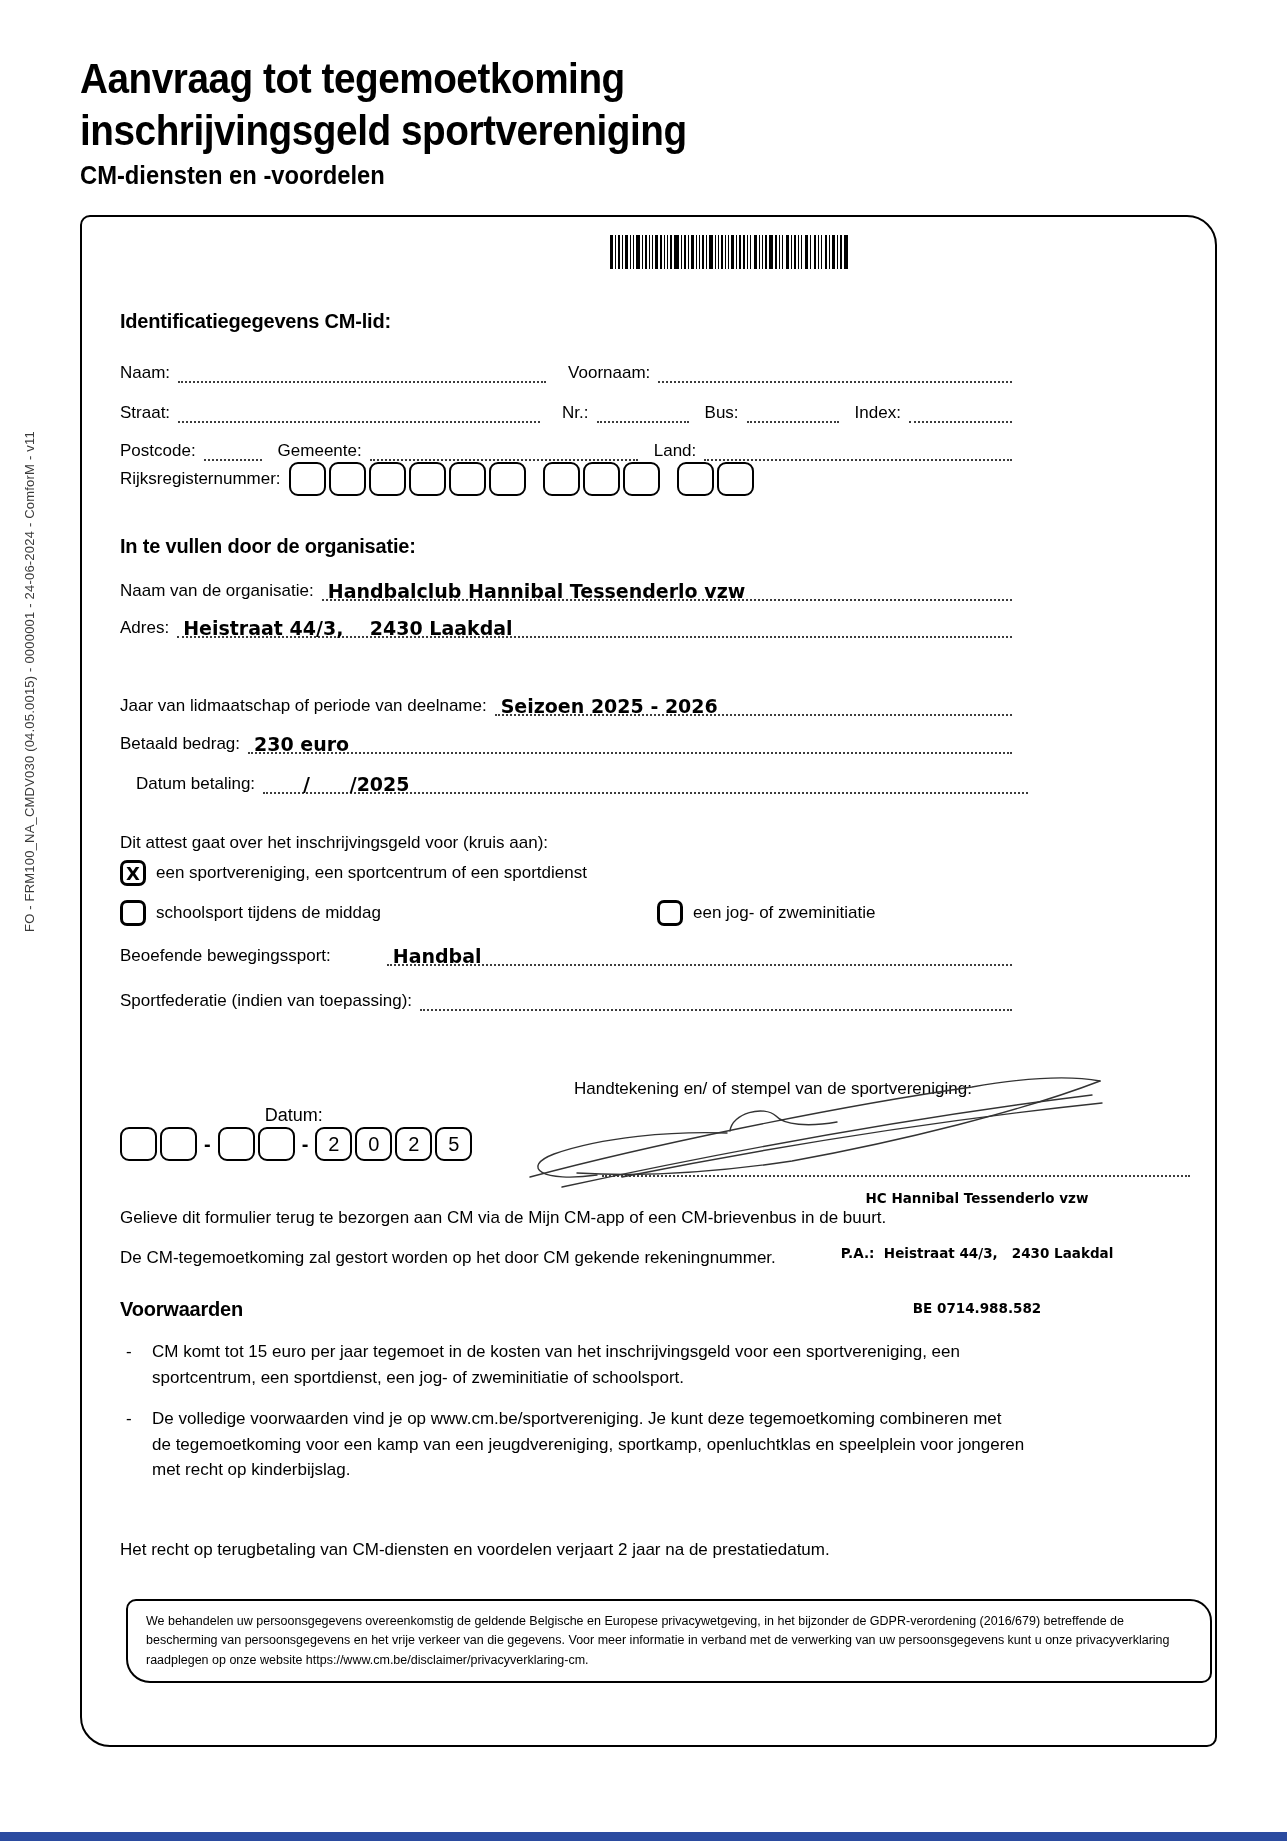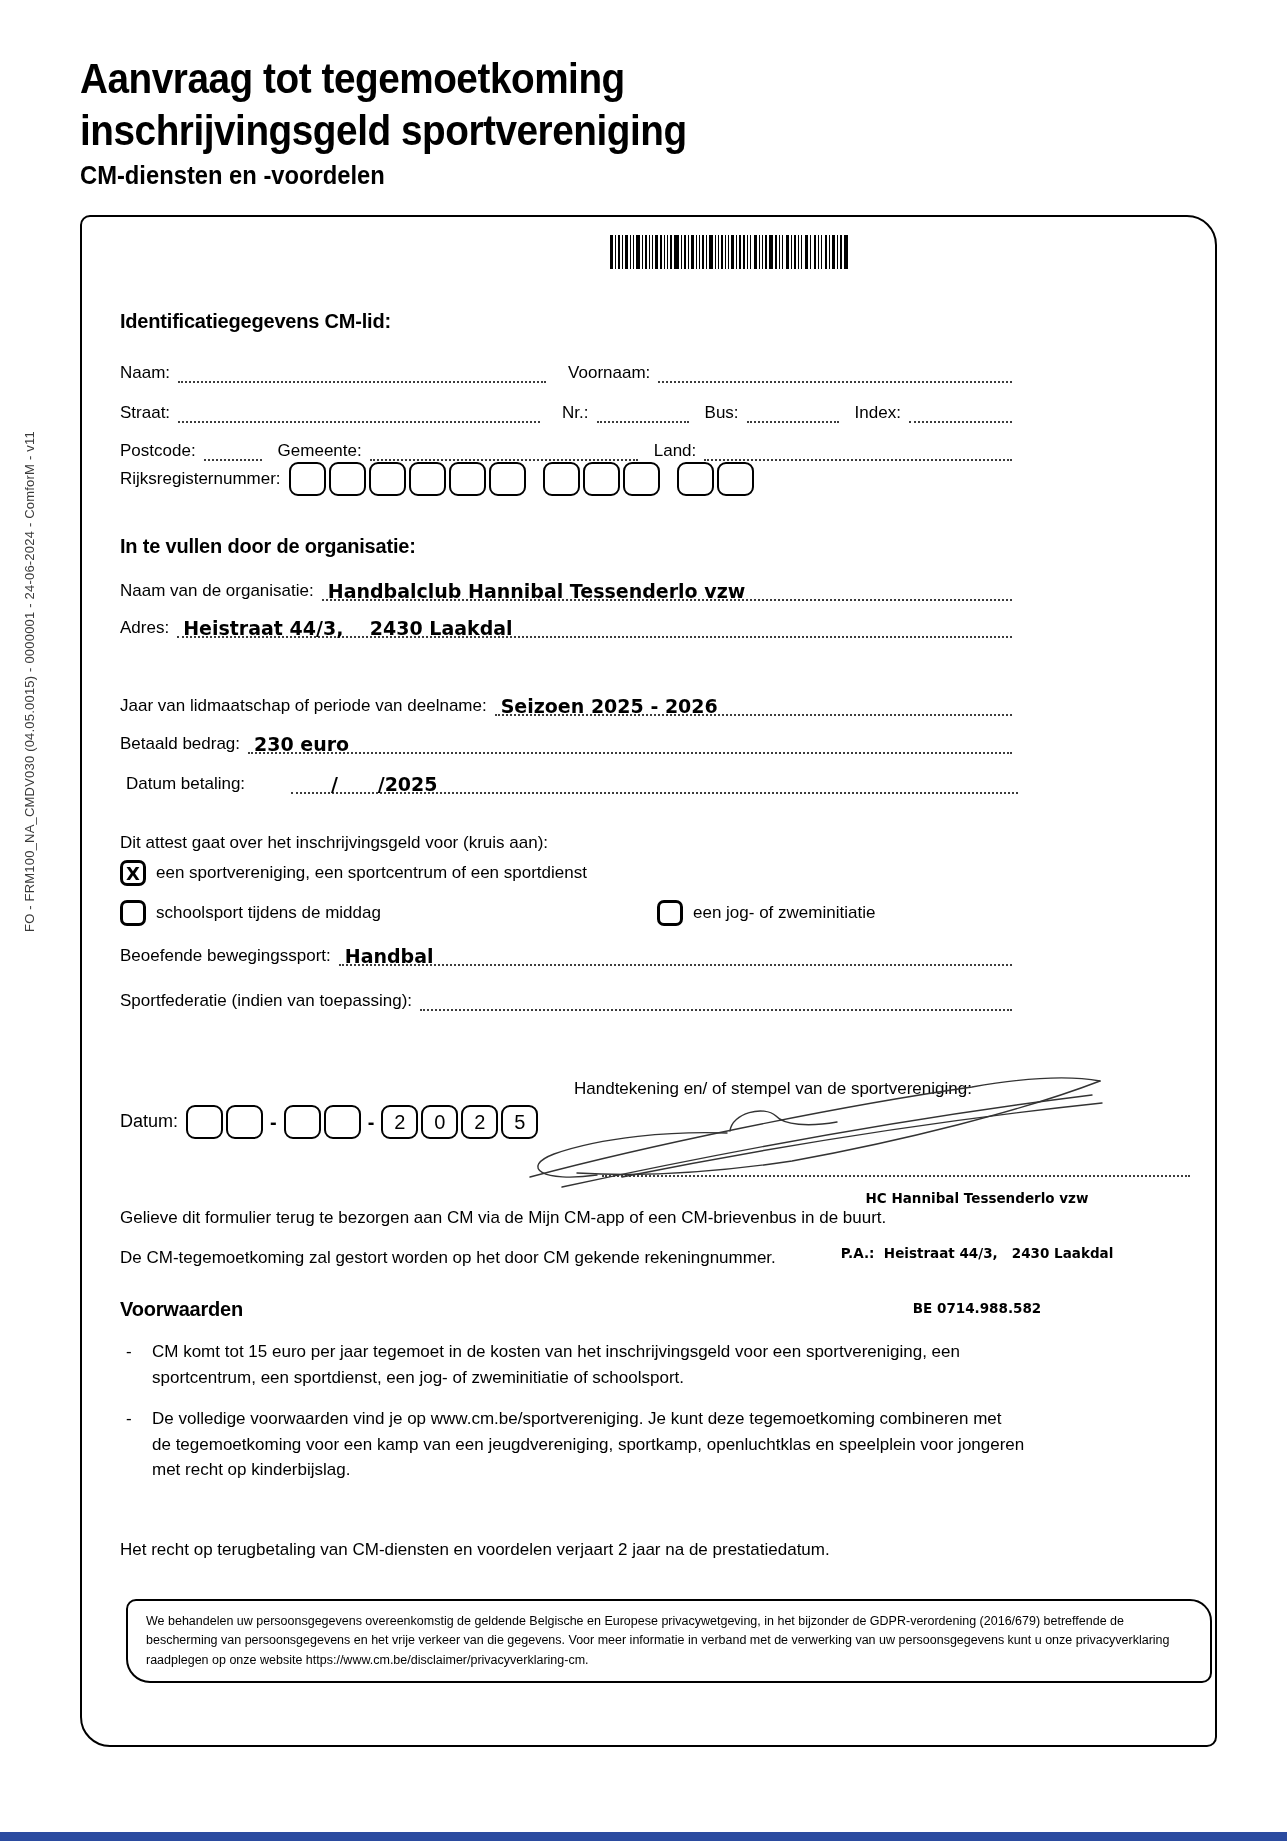--- a/index.html
+++ b/index.html
@@ -218,21 +218,21 @@
       </span>
   </div>
 
   <div class="abs frow" style="left:38px;top:514px;width:892px;">
     <span class="lbl">Betaald bedrag:</span>
     <span class="dots fill">
         <span class="hand">230 euro</span>
       </span>
   </div>
 
-  <div class="abs frow" style="left:44px;top:554px;width:892px;gap:38px;">
+  <div class="abs frow" style="left:54px;top:554px;width:892px;">
     <span class="lbl">Datum betaling:</span>
     <span class="dots fill">
         <span class="hand" style="padding-left:40px;">/      /2025</span>
       </span>
   </div>
 
   <div class="abs note" style="left:38px;top:615px;">Dit attest gaat over het inschrijvingsgeld voor (kruis aan):</div>
 
   <div class="abs cbrow" style="left:38px;top:643px;width:1050px;">
     <span class="cb">X</span>
@@ -243,35 +243,35 @@
     <span style="flex:0 0 537px;display:flex;align-items:center;">
       <span class="cb"></span>
       <span>schoolsport tijdens de middag</span>
     </span>
     <span style="display:flex;align-items:center;justify-content:center;">
       <span class="cb"></span>
       <span>een jog- of zweminitiatie</span>
     </span>
   </div>
 
-  <div class="abs frow" style="left:38px;top:726px;width:892px;">
+  <div class="abs frow" style="left:38px;top:726px;width:892px;gap:48px;">
     <span class="lbl">Beoefende bewegingssport:</span>
     <span class="dots fill">
         <span class="hand">Handbal</span>
       </span>
   </div>
 
   <div class="abs frow" style="left:38px;top:771px;width:892px;">
     <span class="lbl">Sportfederatie (indien van toepassing):</span>
     <span class="dots fill">
         <span class="hand"></span>
       </span>
   </div>
 
-  <div class="abs frow" style="left:38px;top:888px;align-items:center;">
+  <div class="abs frow" style="left:38px;top:888px;align-items:center;flex-direction:column;">
     <span class="lbl" style="font-size:18px;">Datum:</span>
     <span class="cells">
       <span class="cell"></span>
         <span class="cell"></span>
       <span class="dsep">-</span>
       <span class="cell"></span>
         <span class="cell"></span>
       <span class="dsep">-</span>
       <span class="cell">2</span>
         <span class="cell">0</span>

